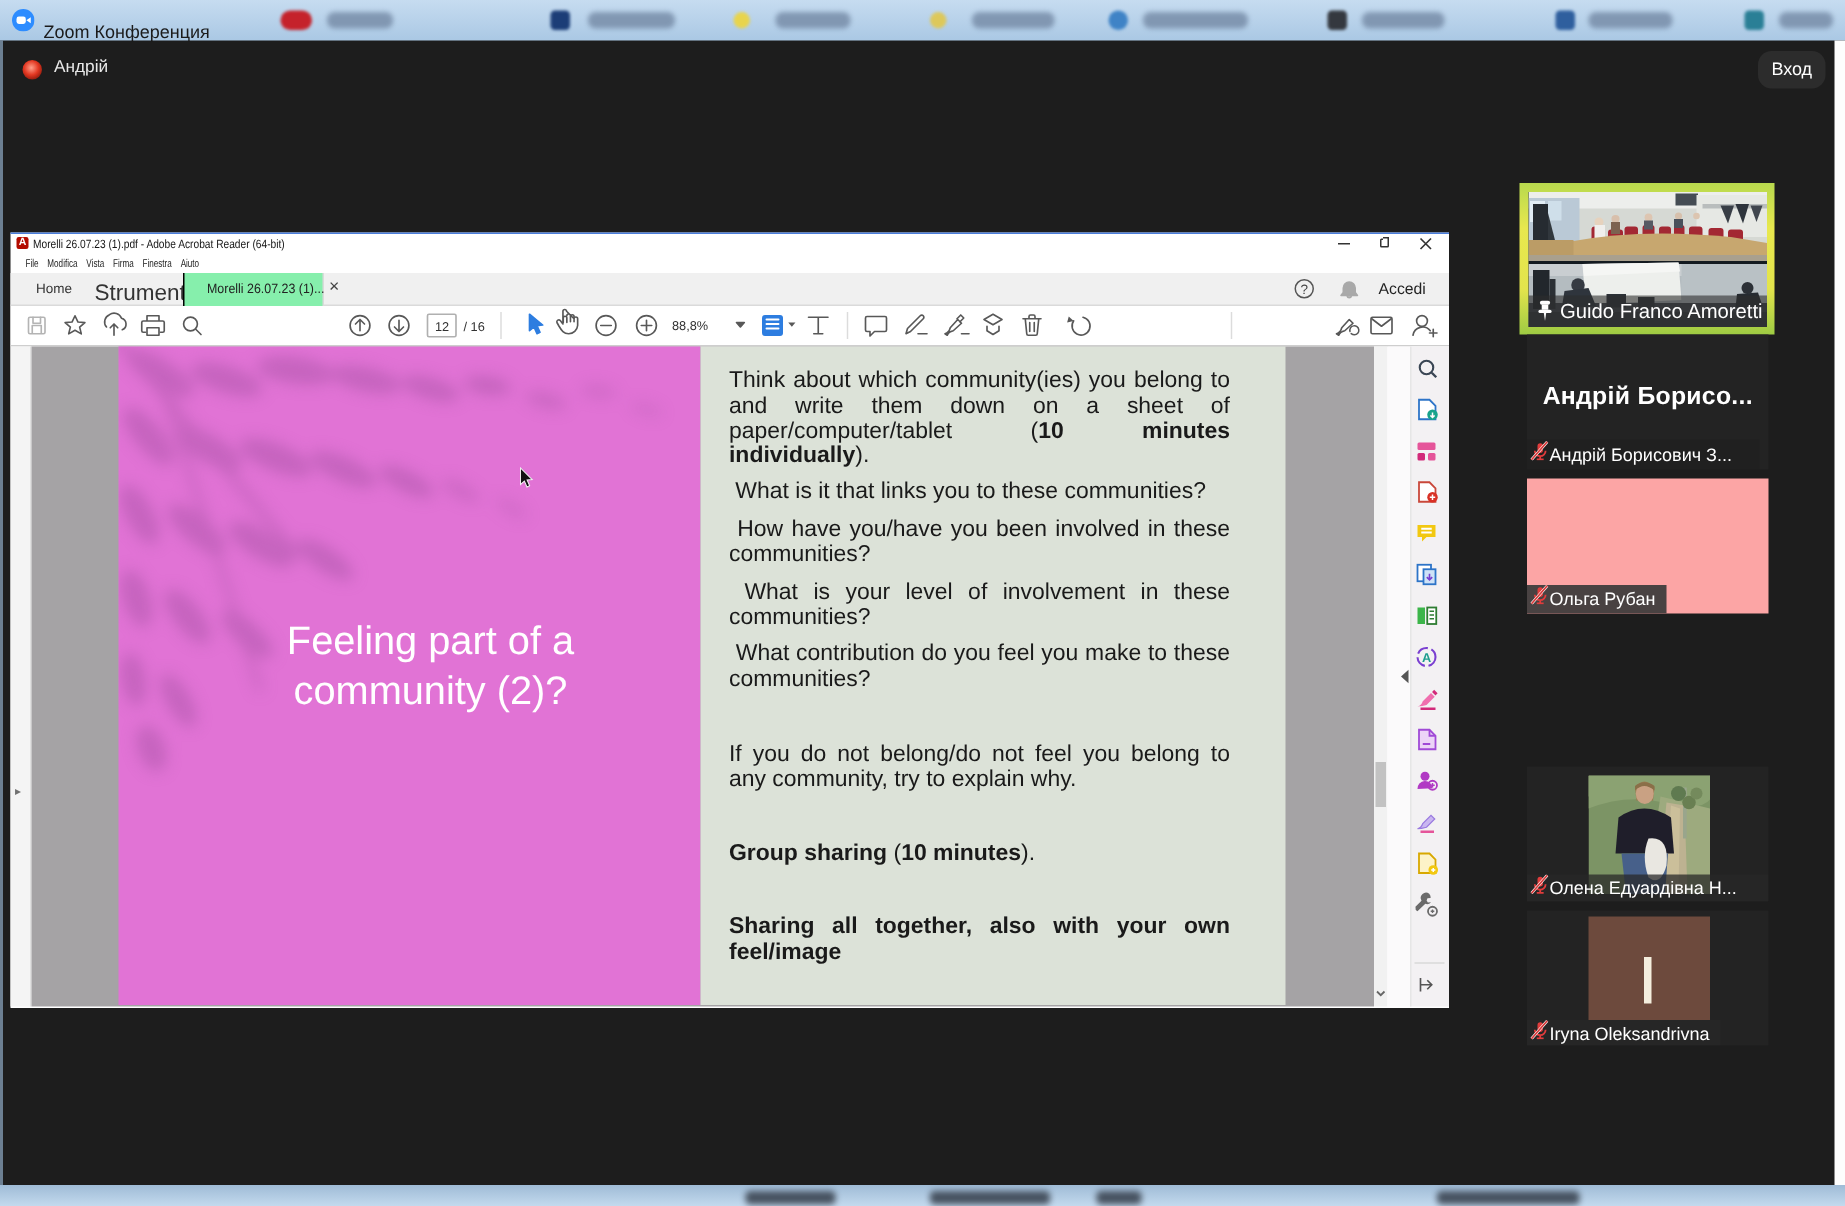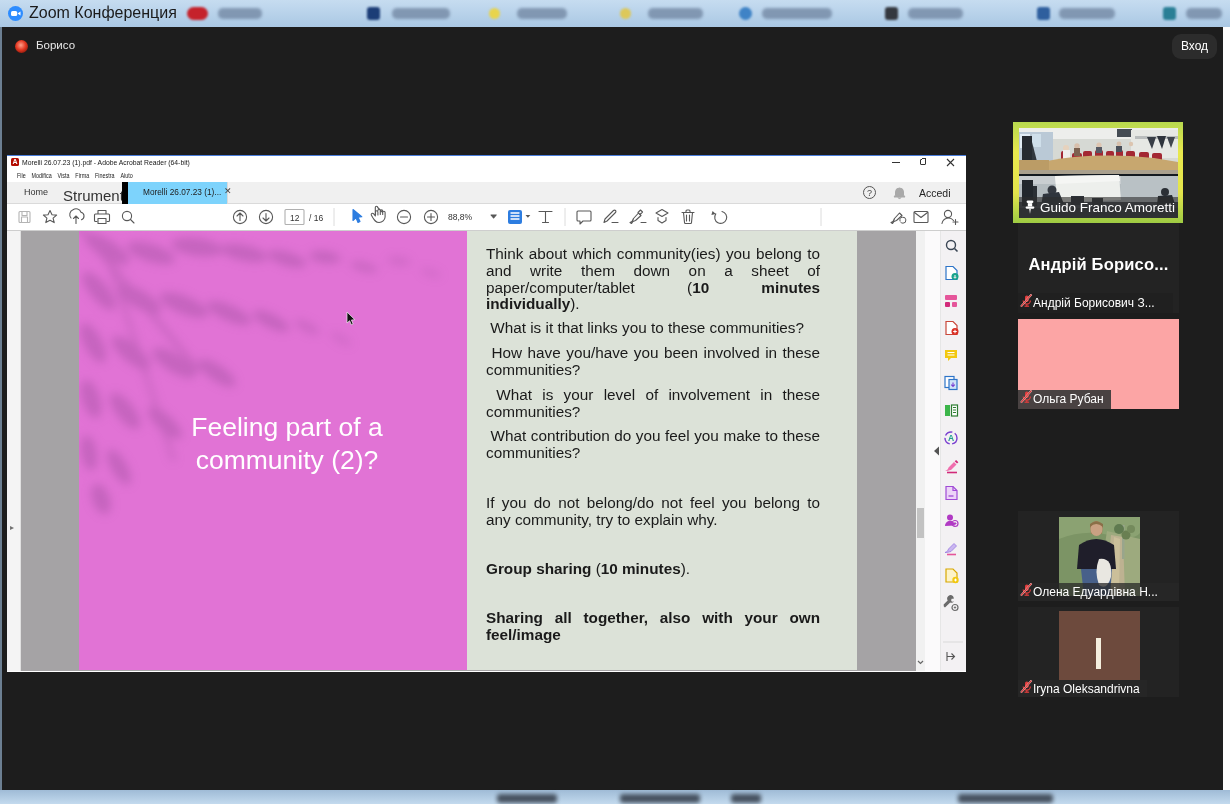--- a/index.html
+++ b/index.html
@@ -16,21 +16,21 @@
 #rectxt{left:36px;top:39px;color:#e8e8e8;font-size:11.5px}
 #vhod{left:1172px;top:34px;width:45px;height:25px;border-radius:9px;background:#2c2c2c;color:#fff;font-size:12px;text-align:center;line-height:25px}
 #rightwhite{left:1223px;top:27px;width:7px;height:763px;background:#fdfdfd}
 
 #acro{left:7px;top:155px;width:959px;height:517px;background:#fff}
 #acrotop{left:0;top:0;width:959px;height:1px;background:#4a7edc}
 #title{left:15px;top:3px;font-size:8px;color:#151515;transform:scaleX(.85);transform-origin:0 0;white-space:nowrap}
 #aicon{left:4px;top:3px;width:8px;height:8px;background:#b30b00;border-radius:1.5px;color:#fff;font-size:7px;font-weight:bold;text-align:center;line-height:8px}
 #menubar{left:10px;top:16px;width:200px;height:12px;font-size:7.5px;color:#222;transform:scaleX(.72);transform-origin:0 0;white-space:nowrap;word-spacing:2px}
 #tabbar{left:0;top:27px;width:959px;height:22px;background:#f0f0f0;border-bottom:1px solid #dadada;font-size:9.5px;color:#333}
-#activetab{left:115px;top:0;width:106px;height:22px;background:#7dd3fc;border-left:6px solid #000000;border-right:1px solid #dadada}
+#activetab{left:115px;top:0;width:94px;height:22px;background:#86efac;border-left:1px solid #000000;border-right:1px solid #dadada}
 #toolbar{left:0;top:49px;width:959px;height:27px;background:#fff;border-bottom:1px solid #cecece}
 
 #navstrip{left:0;top:76px;width:14px;height:440px;background:#f4f4f4;border-right:1px solid #e0e0e0}
 #canvas{left:14px;top:76px;width:895px;height:440px;background:#a5a3a5}
 #pagepink{left:72px;top:76px;width:388px;height:439px;background:#e173d5;overflow:hidden}
 #pagegreen{left:460px;top:76px;width:390px;height:439px;background:#dce2d8;overflow:hidden}
 #vsb{left:909px;top:76px;width:9px;height:440px;background:#f1f1f1}
 #vsbthumb{left:1px;top:277px;width:7px;height:30px;background:#c2c2c2}
 #toolspanel{left:918px;top:76px;width:41px;height:440px;background:#fbfafb}
 #iconstrip{left:15px;top:0;width:26px;height:440px;background:#f3f1f3;border-left:1px solid #e6e6e6}
@@ -43,40 +43,40 @@
 .tile{position:absolute;left:1018px;width:161px;height:90px;background:#232323;overflow:hidden}
 .vlabel{position:absolute;left:0;bottom:0;height:17px;background:rgba(32,32,32,.78);color:#fff;font-size:12px;line-height:17px;padding:0 7px 0 2px;white-space:nowrap}
 </style></head><body>
 <div id="stage">
   <div class="abs" id="topbar">
     <svg style="position:absolute;left:8px;top:6px" width="15" height="15">
         <circle cx="7.5" cy="7.5" r="7.5" fill="#2d8cff"></circle>
         <rect x="3" y="5" width="6.2" height="5" rx="1.6" fill="#fff"></rect>
         <path d="M9.6 7.5l2.9-2v4z" fill="#fff"></path>
       </svg>
-    <div style="position:absolute;left:29px;top:4px;font-size:16px;color:#1b1b1b">Zoom Конференция</div>
+    <div style="position:absolute;left:29px;top:14px;font-size:12px;color:#1b1b1b">Zoom Конференция</div>
     <div class="tabico" style="left:187px;width:21px;background:#c5222b;border-radius:7px"></div>
     <div class="tabtxt" style="left:218px;width:44px"></div>
     <div class="tabico" style="left:367px;background:#1c3d77"></div>
     <div class="tabtxt" style="left:392px;width:58px"></div>
     <div class="tabico" style="left:489px;width:11px;height:11px;top:8px;background:#e8d44c;border-radius:6px"></div>
     <div class="tabtxt" style="left:517px;width:50px"></div>
     <div class="tabico" style="left:620px;width:11px;height:11px;top:8px;background:#ddc85a;border-radius:6px"></div>
     <div class="tabtxt" style="left:648px;width:55px"></div>
     <div class="tabico" style="left:739px;background:#3f83c6;border-radius:7px"></div>
     <div class="tabtxt" style="left:762px;width:70px"></div>
     <div class="tabico" style="left:885px;background:#34383f"></div>
     <div class="tabtxt" style="left:908px;width:55px"></div>
     <div class="tabico" style="left:1037px;background:#2f5f9e"></div>
     <div class="tabtxt" style="left:1059px;width:56px"></div>
     <div class="tabico" style="left:1163px;background:#2a7f96"></div>
     <div class="tabtxt" style="left:1186px;width:36px"></div>
   </div>
   <div class="abs" id="recdot"></div>
-  <div class="abs" id="rectxt">Борисо</div>
+  <div class="abs" id="rectxt">Андрій</div>
   <div class="abs" id="vhod">Вход</div>
   <div class="abs" id="rightwhite"></div>
   <div class="abs" style="left:0;top:27px;width:2px;height:763px;background:#8fa9c4;opacity:.7"></div>
 
   <div class="abs" id="acro">
     <div class="abs" id="acrotop"></div>
     <div class="abs" id="aicon">A</div>
     <div class="abs" id="title">Morelli 26.07.23 (1).pdf - Adobe Acrobat Reader (64-bit)</div>
     <div class="abs" style="left:885px;top:7px;width:8px;height:1.4px;background:#333"></div>
     <div class="abs" style="left:913px;top:4px;width:6px;height:6px;border:1px solid #333;border-radius:1px"></div>

